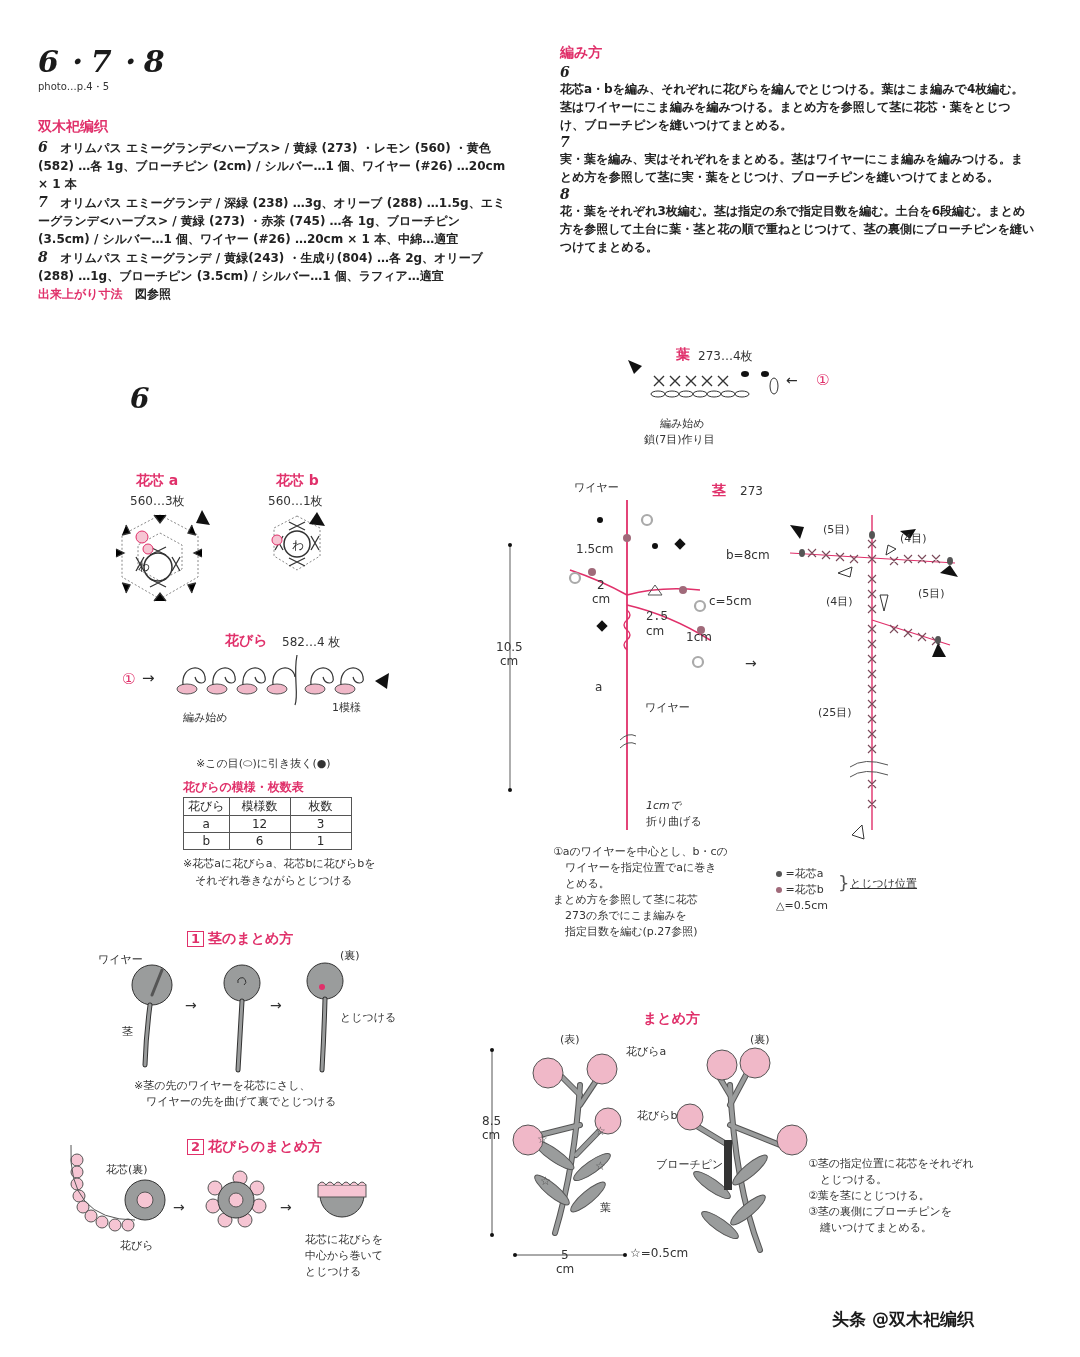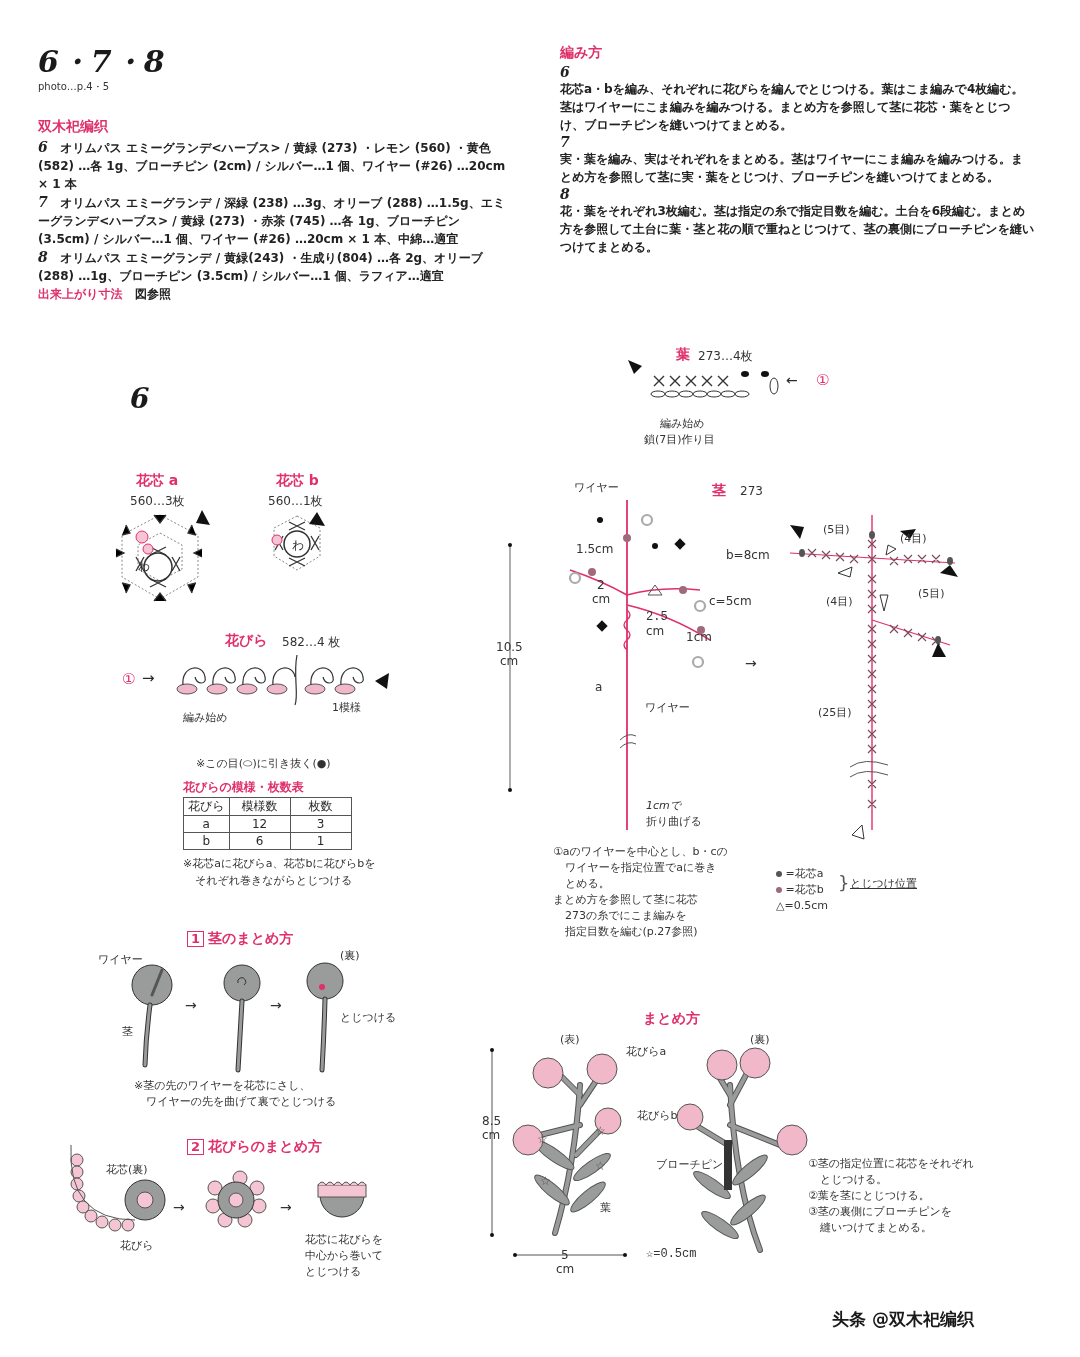--- a/index.html
+++ b/index.html
@@ -415,21 +415,21 @@
   <rect x="244" y="95" width="8" height="50" fill="#333"></rect>
 </svg>
 <div class="abs lbl-s" style="left:626px;top:1044px;">花びらa</div>
 <div class="abs lbl-s" style="left:637px;top:1108px;">花びらb</div>
 <div class="abs lbl-s" style="left:600px;top:1200px;">葉</div>
 <div class="abs lbl-s" style="left:656px;top:1157px;">ブローチピン</div>
 <div class="abs lbl" style="left:482px;top:1114px;">8.5</div>
 <div class="abs lbl" style="left:482px;top:1128px;">cm</div>
 <div class="abs lbl" style="left:561px;top:1248px;">5</div>
 <div class="abs lbl" style="left:556px;top:1262px;">cm</div>
-<div class="abs lbl" style="left:646px;top:1246px;font-family:Liberation Mono, monospace;">☆=0.5cm</div>
+<div class="abs lbl" style="left:630px;top:1246px;">☆=0.5cm</div>
 <div class="abs lbl-s" style="left:808px;top:1156px;line-height:16px;">
   <div>①茎の指定位置に花芯をそれぞれ</div>
   <div style="padding-left:12px">とじつける。</div>
   <div>②葉を茎にとじつける。</div>
   <div>③茎の裏側にブローチピンを</div>
   <div style="padding-left:12px">縫いつけてまとめる。</div>
 </div>
 
 <div class="abs watermark" style="left:832px;top:1308px;">头条 @双木祀编织</div>
 

